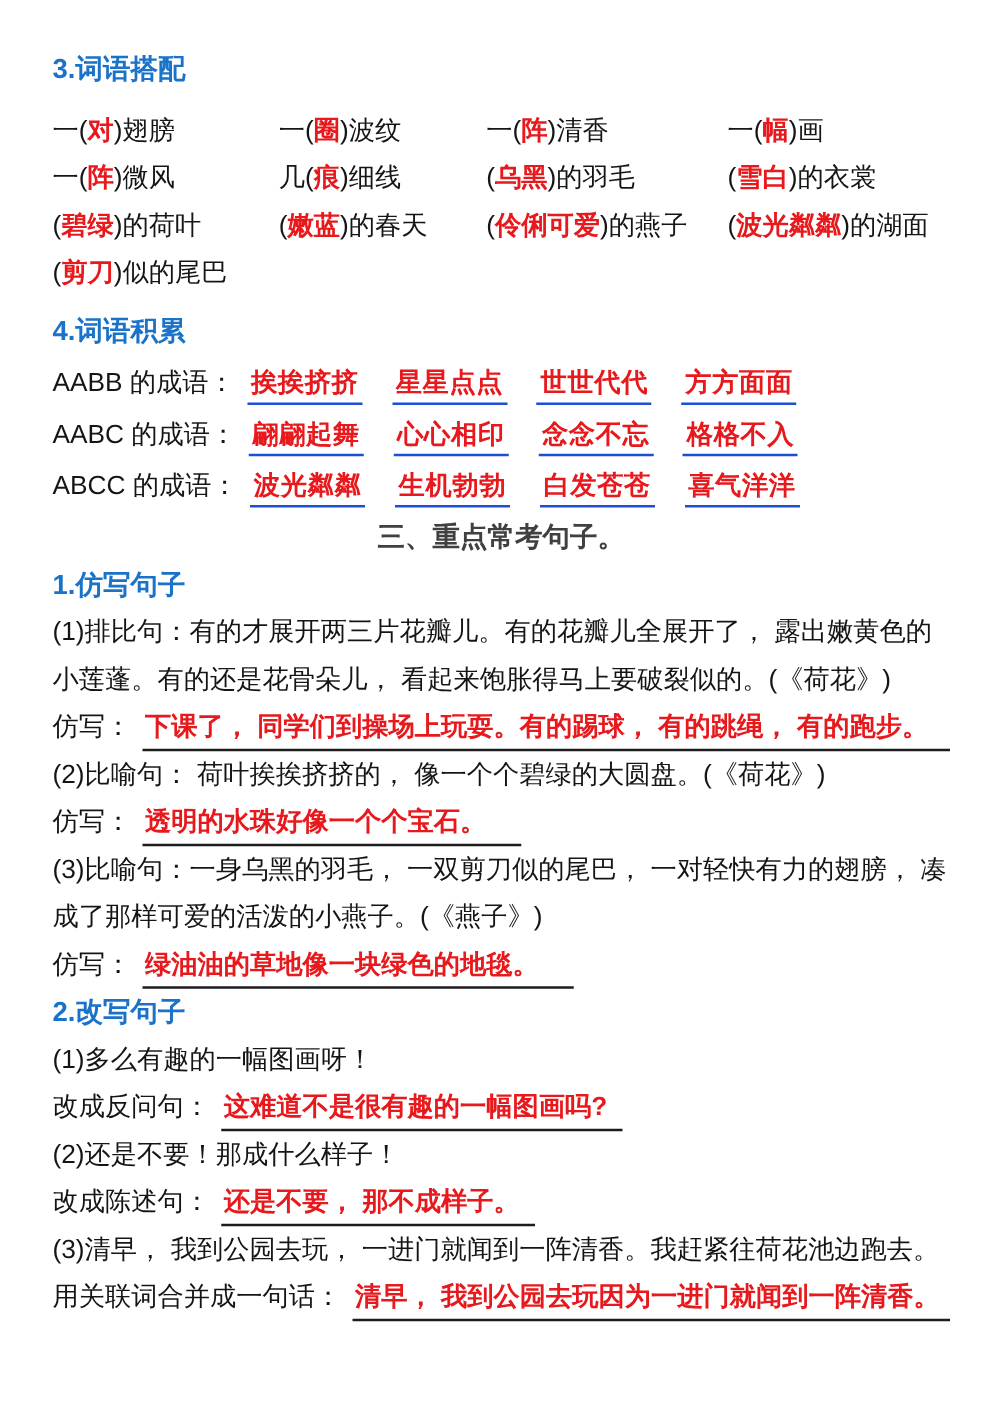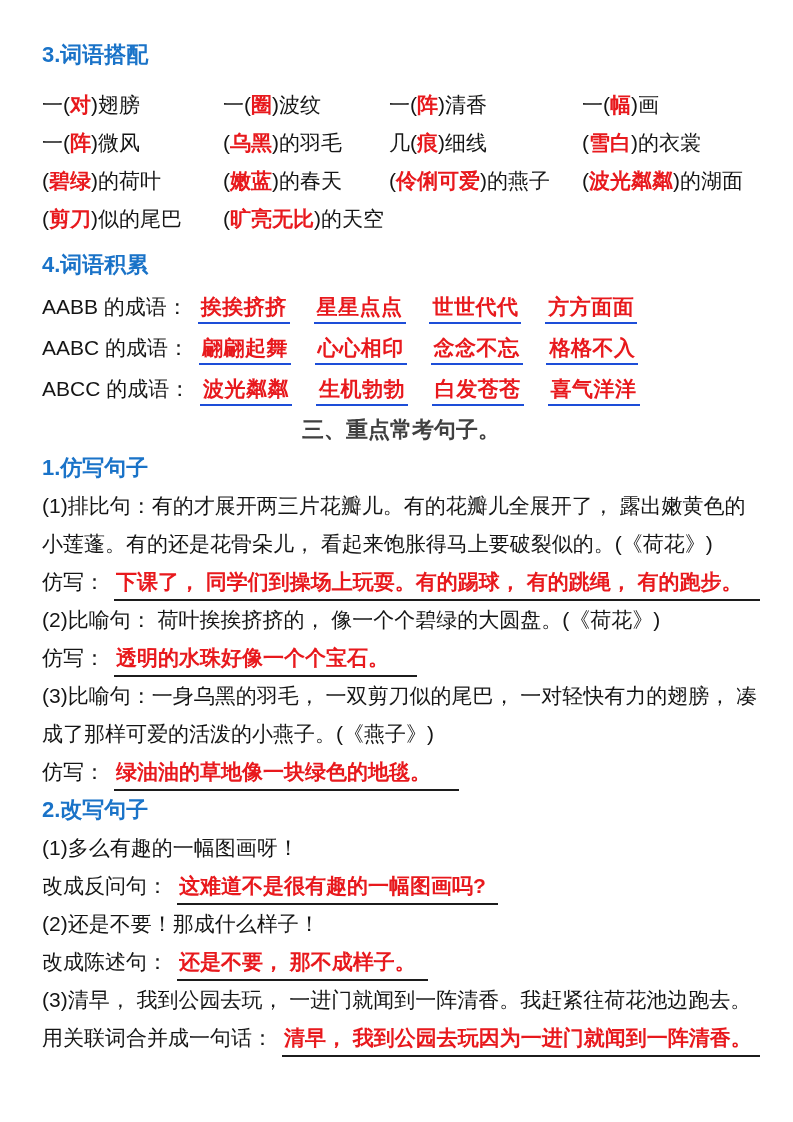--- a/index.html
+++ b/index.html
@@ -39,31 +39,30 @@
 
   <div class="h blue h-s3">3.词语搭配</div>
 
   <div class="match">
     <div class="cell"><span>一(</span><span class="red">对</span><span>)翅膀</span></div>
     <div class="cell"><span>一(</span><span class="red">圈</span><span>)波纹</span></div>
     <div class="cell"><span>一(</span><span class="red">阵</span><span>)清香</span></div>
     <div class="cell"><span>一(</span><span class="red">幅</span><span>)画</span></div>
 
     <div class="cell"><span>一(</span><span class="red">阵</span><span>)微风</span></div>
+    <div class="cell"><span>几(</span><span class="red">痕</span><span>)细线</span></div>
     <div class="cell"><span>(</span><span class="red">乌黑</span><span>)的羽毛</span></div>
-    <div class="cell"><span>几(</span><span class="red">痕</span><span>)细线</span></div>
     <div class="cell"><span>(</span><span class="red">雪白</span><span>)的衣裳</span></div>
 
     <div class="cell"><span>(</span><span class="red">碧绿</span><span>)的荷叶</span></div>
     <div class="cell"><span>(</span><span class="red">嫩蓝</span><span>)的春天</span></div>
     <div class="cell"><span>(</span><span class="red">伶俐可爱</span><span>)的燕子</span></div>
 
     <div class="cell"><span>(</span><span class="red">波光粼粼</span><span>)的湖面</span></div>
     <div class="cell"><span>(</span><span class="red">剪刀</span><span>)似的尾巴</span></div>
-    <div class="cell"><span>(</span><span class="red">旷亮无比</span><span>)的天空</span></div>
   </div>
 
   <div class="h blue h-s4">4.词语积累</div>
 
   <div class="iline">
     <span class="ilabel">AABB 的成语：</span>
     <span class="idiom">挨挨挤挤</span>
     <span class="idiom">星星点点</span>
     <span class="idiom">世世代代</span>
     <span class="idiom">方方面面</span>

